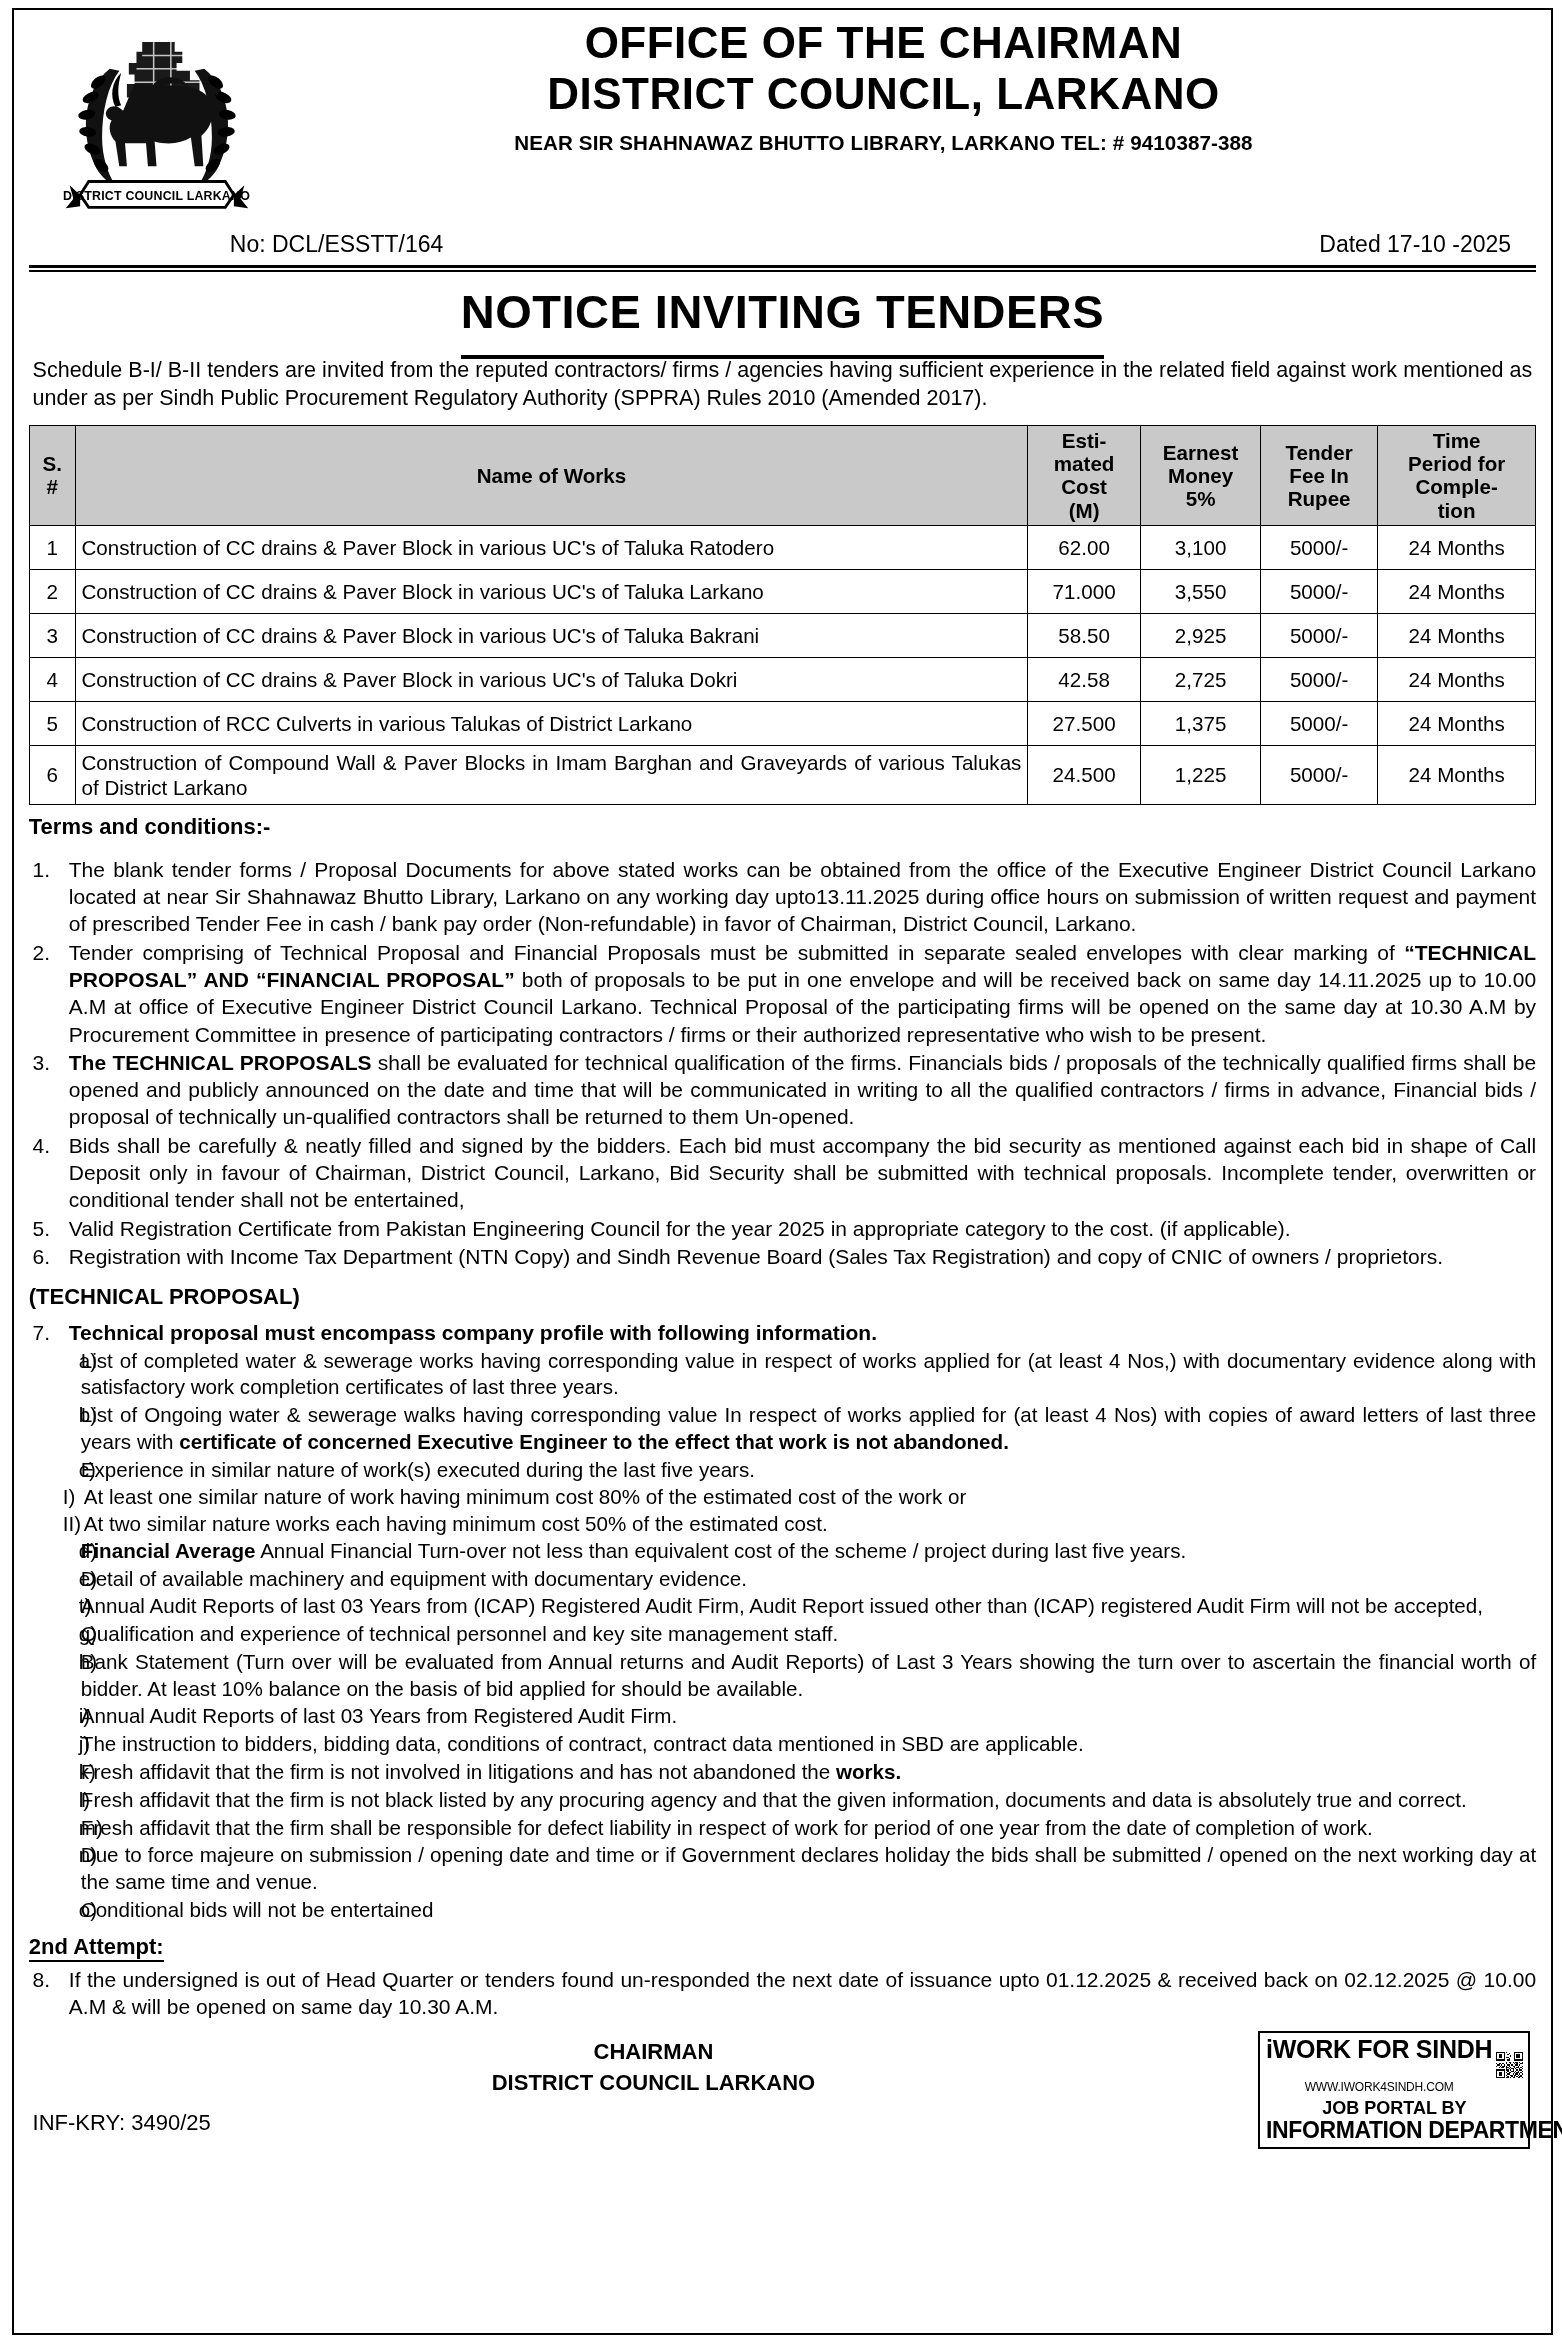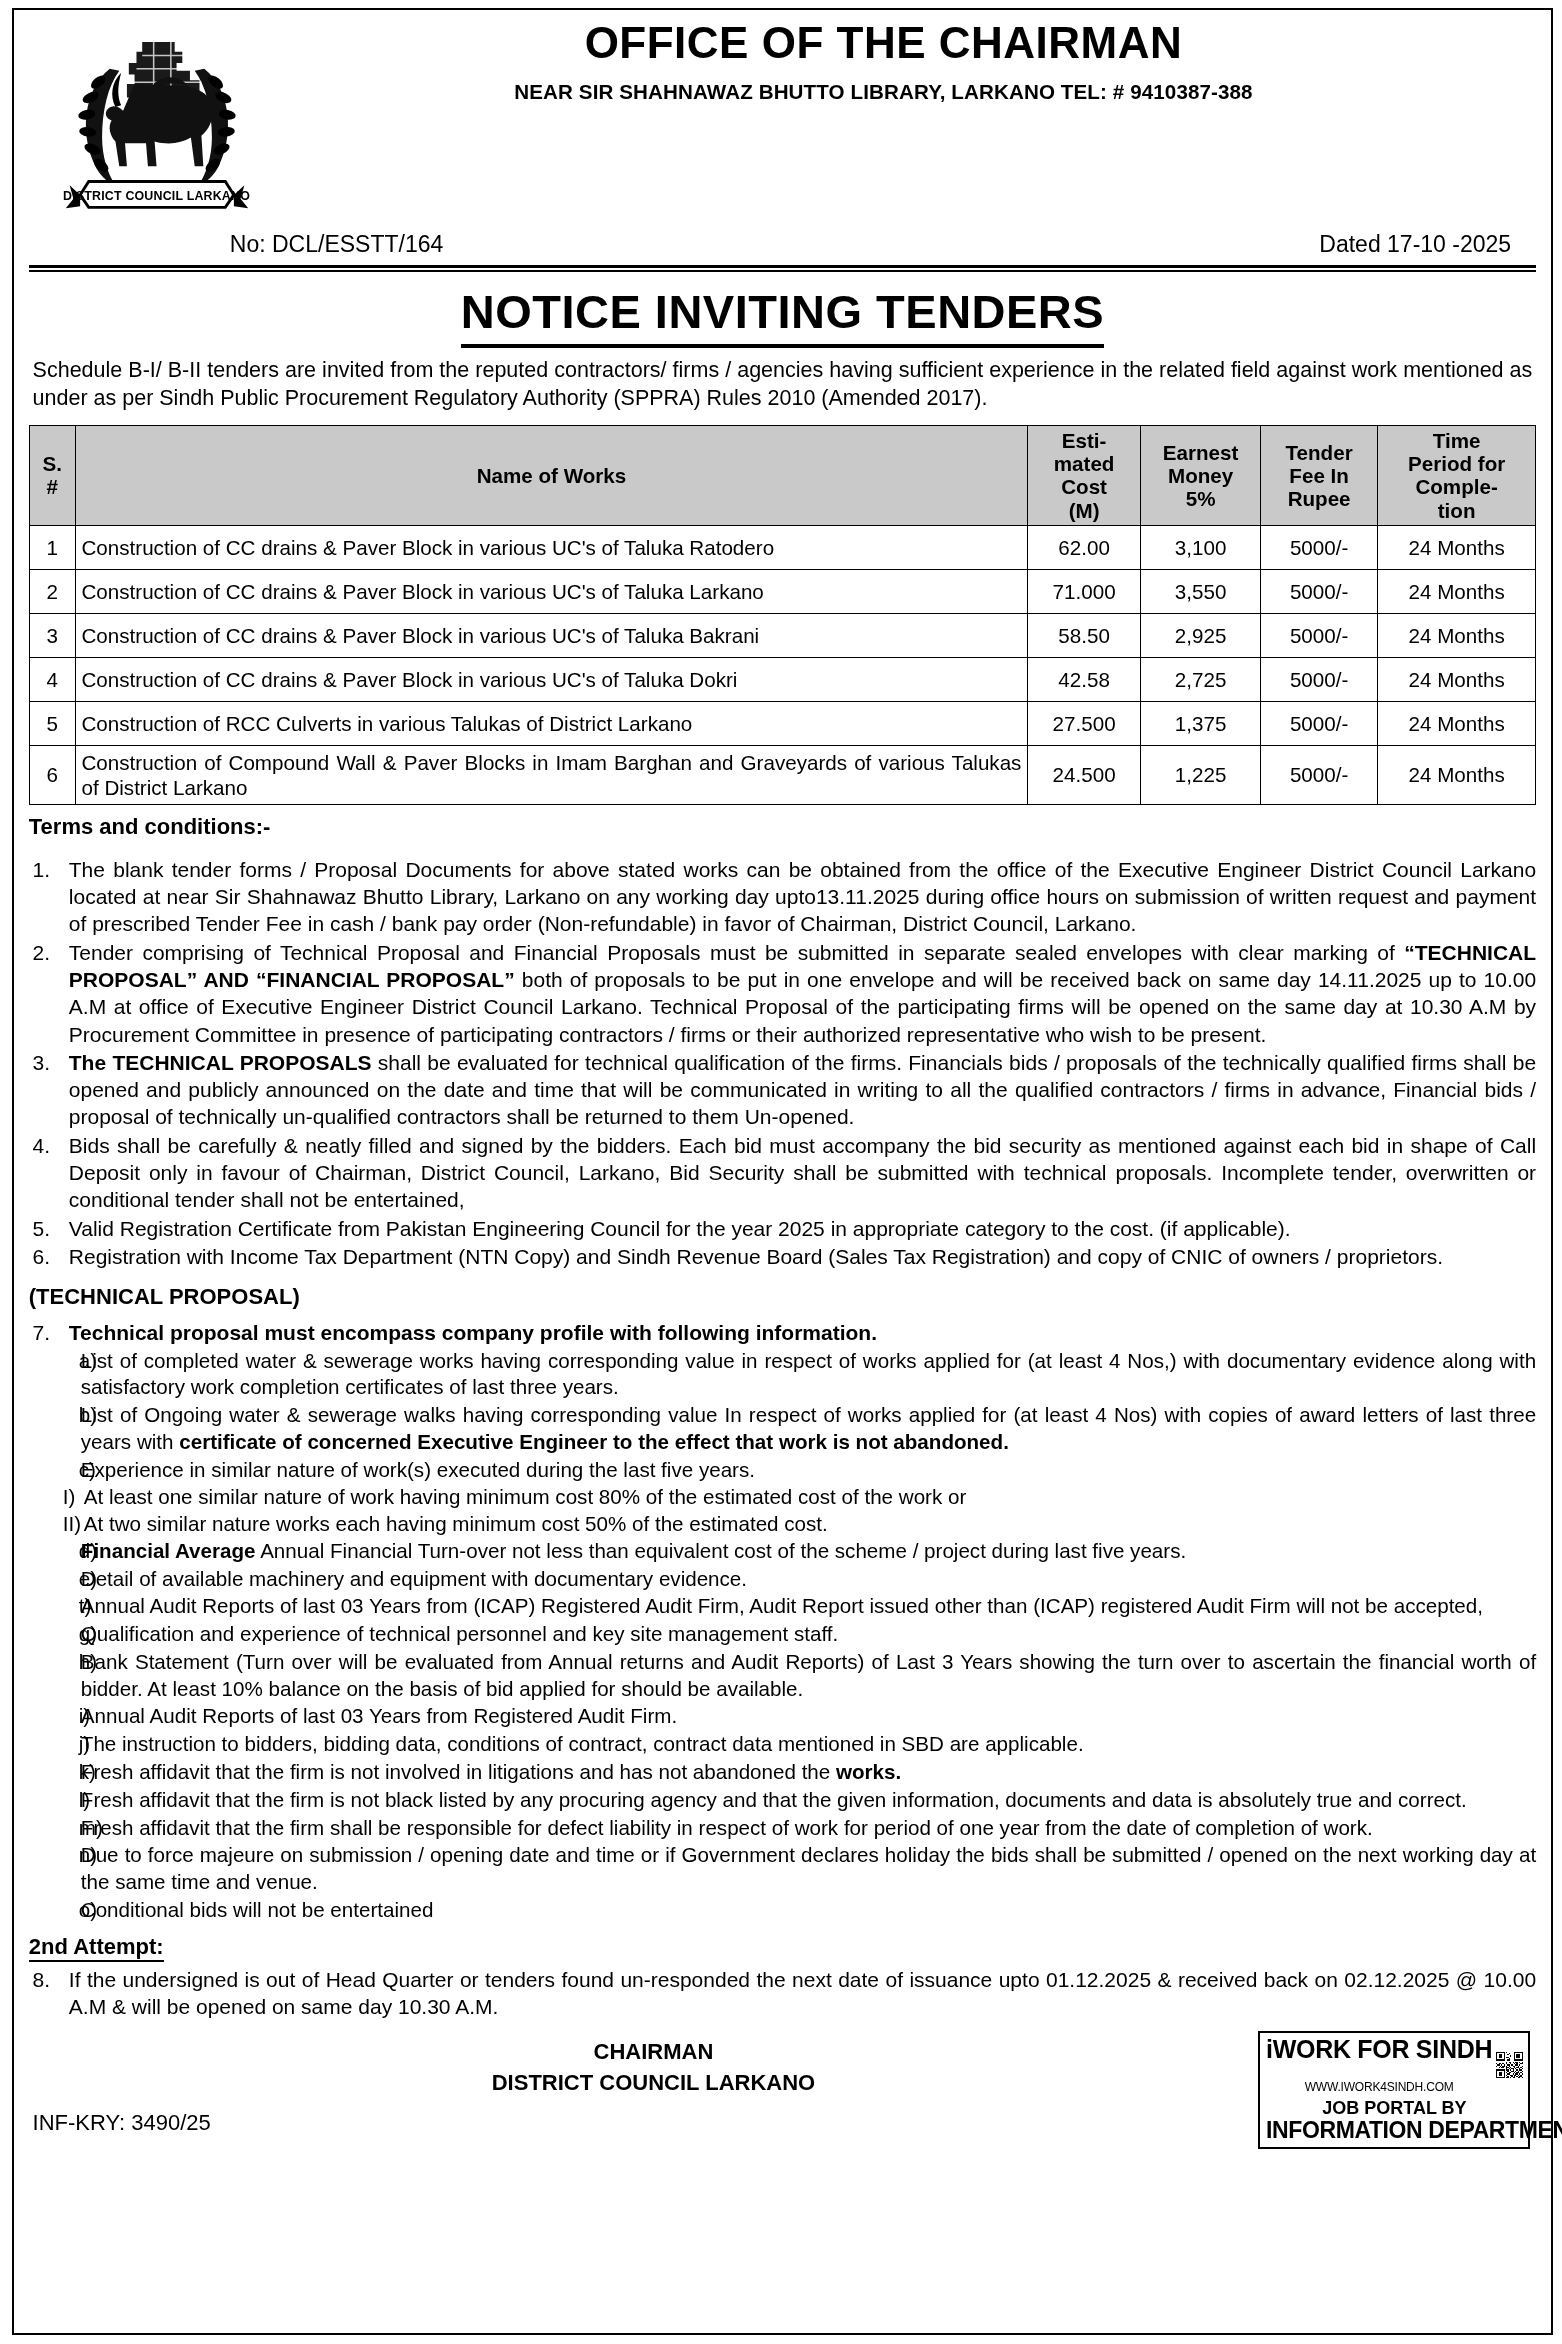--- a/index.html
+++ b/index.html
@@ -86,21 +86,21 @@
     text-align: center;
     font-size: 47px;
     font-weight: bold;
     letter-spacing: 0.5px;
     margin-top: 11.5px;
     margin-bottom: 5.7px;
     display: block;
   }
   .notice-title span {
     border-bottom: 4.8px solid #000;
-    padding-bottom: 6px;
+    padding-bottom: 17px;
   }
   .intro {
     font-size: 21.5px;
     line-height: 1.33;
     text-align: justify;
     margin-top: 11.5px;
     padding: 0 3.8px;
   }
 
   
@@ -305,20 +305,21 @@
         <path d="M64 88 C58 76 60 62 70 52 C66 66 66 78 70 86 Z" fill="#000"></path>
 
         <path d="M36 166 L179 166 L188 180 L179 193 L36 193 L27 180 Z" fill="#fff" stroke="#000" stroke-width="3"></path>
         <text x="107" y="185" text-anchor="middle" font-family="Liberation Sans, sans-serif" font-size="13" font-weight="bold" fill="#000" letter-spacing="0.2">DISTRICT COUNCIL LARKANO</text>
         <path d="M27 180 L16 170 L20 184 L12 194 L27 192 Z" fill="#000"></path>
         <path d="M188 180 L199 170 L195 184 L203 194 L188 192 Z" fill="#000"></path>
       </svg>
     </div>
     <div class="head-text">
       <div class="org-line1">OFFICE OF THE CHAIRMAN</div>
+      <div class="org-line2">DISTRICT COUNCIL, LARKANO</div>
       <div class="org-address">NEAR SIR SHAHNAWAZ BHUTTO LIBRARY, LARKANO TEL: # 9410387-388</div>
     </div>
   </div>
 
   <div class="ref-row">
     <div>No: DCL/ESSTT/164</div>
     <div>Dated 17-10 -2025</div>
   </div>
 
   <div class="rule-double"></div>

